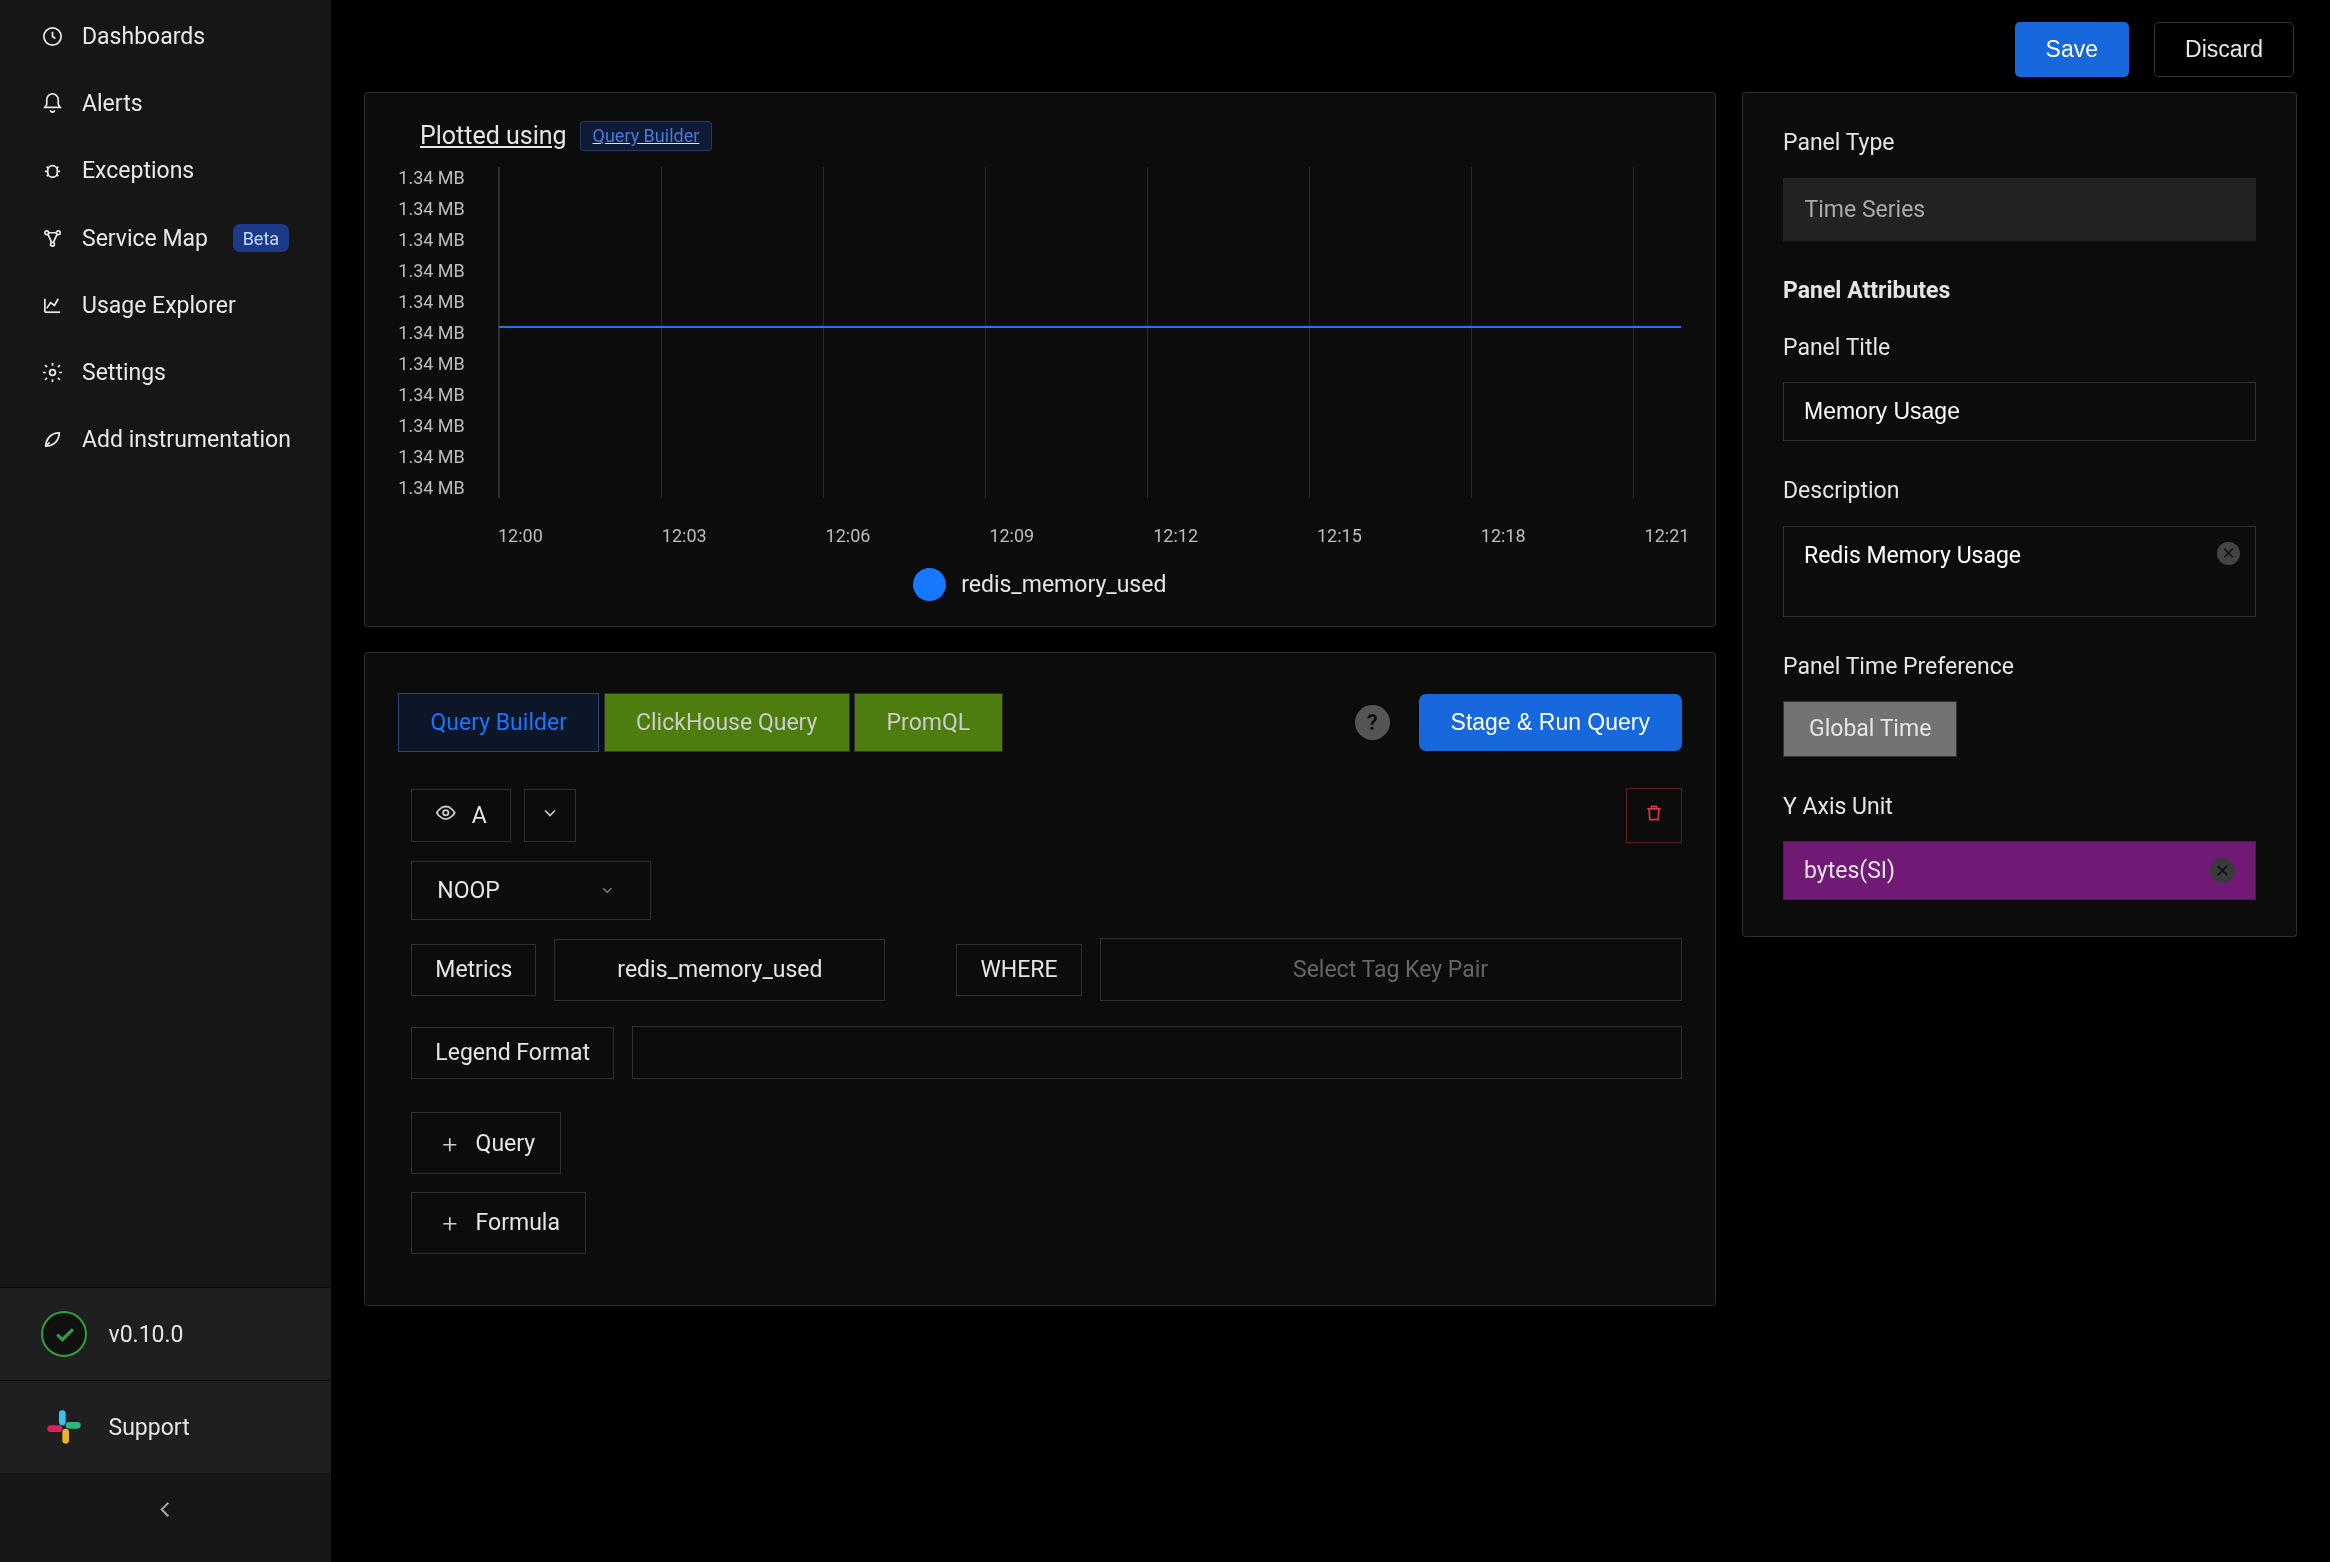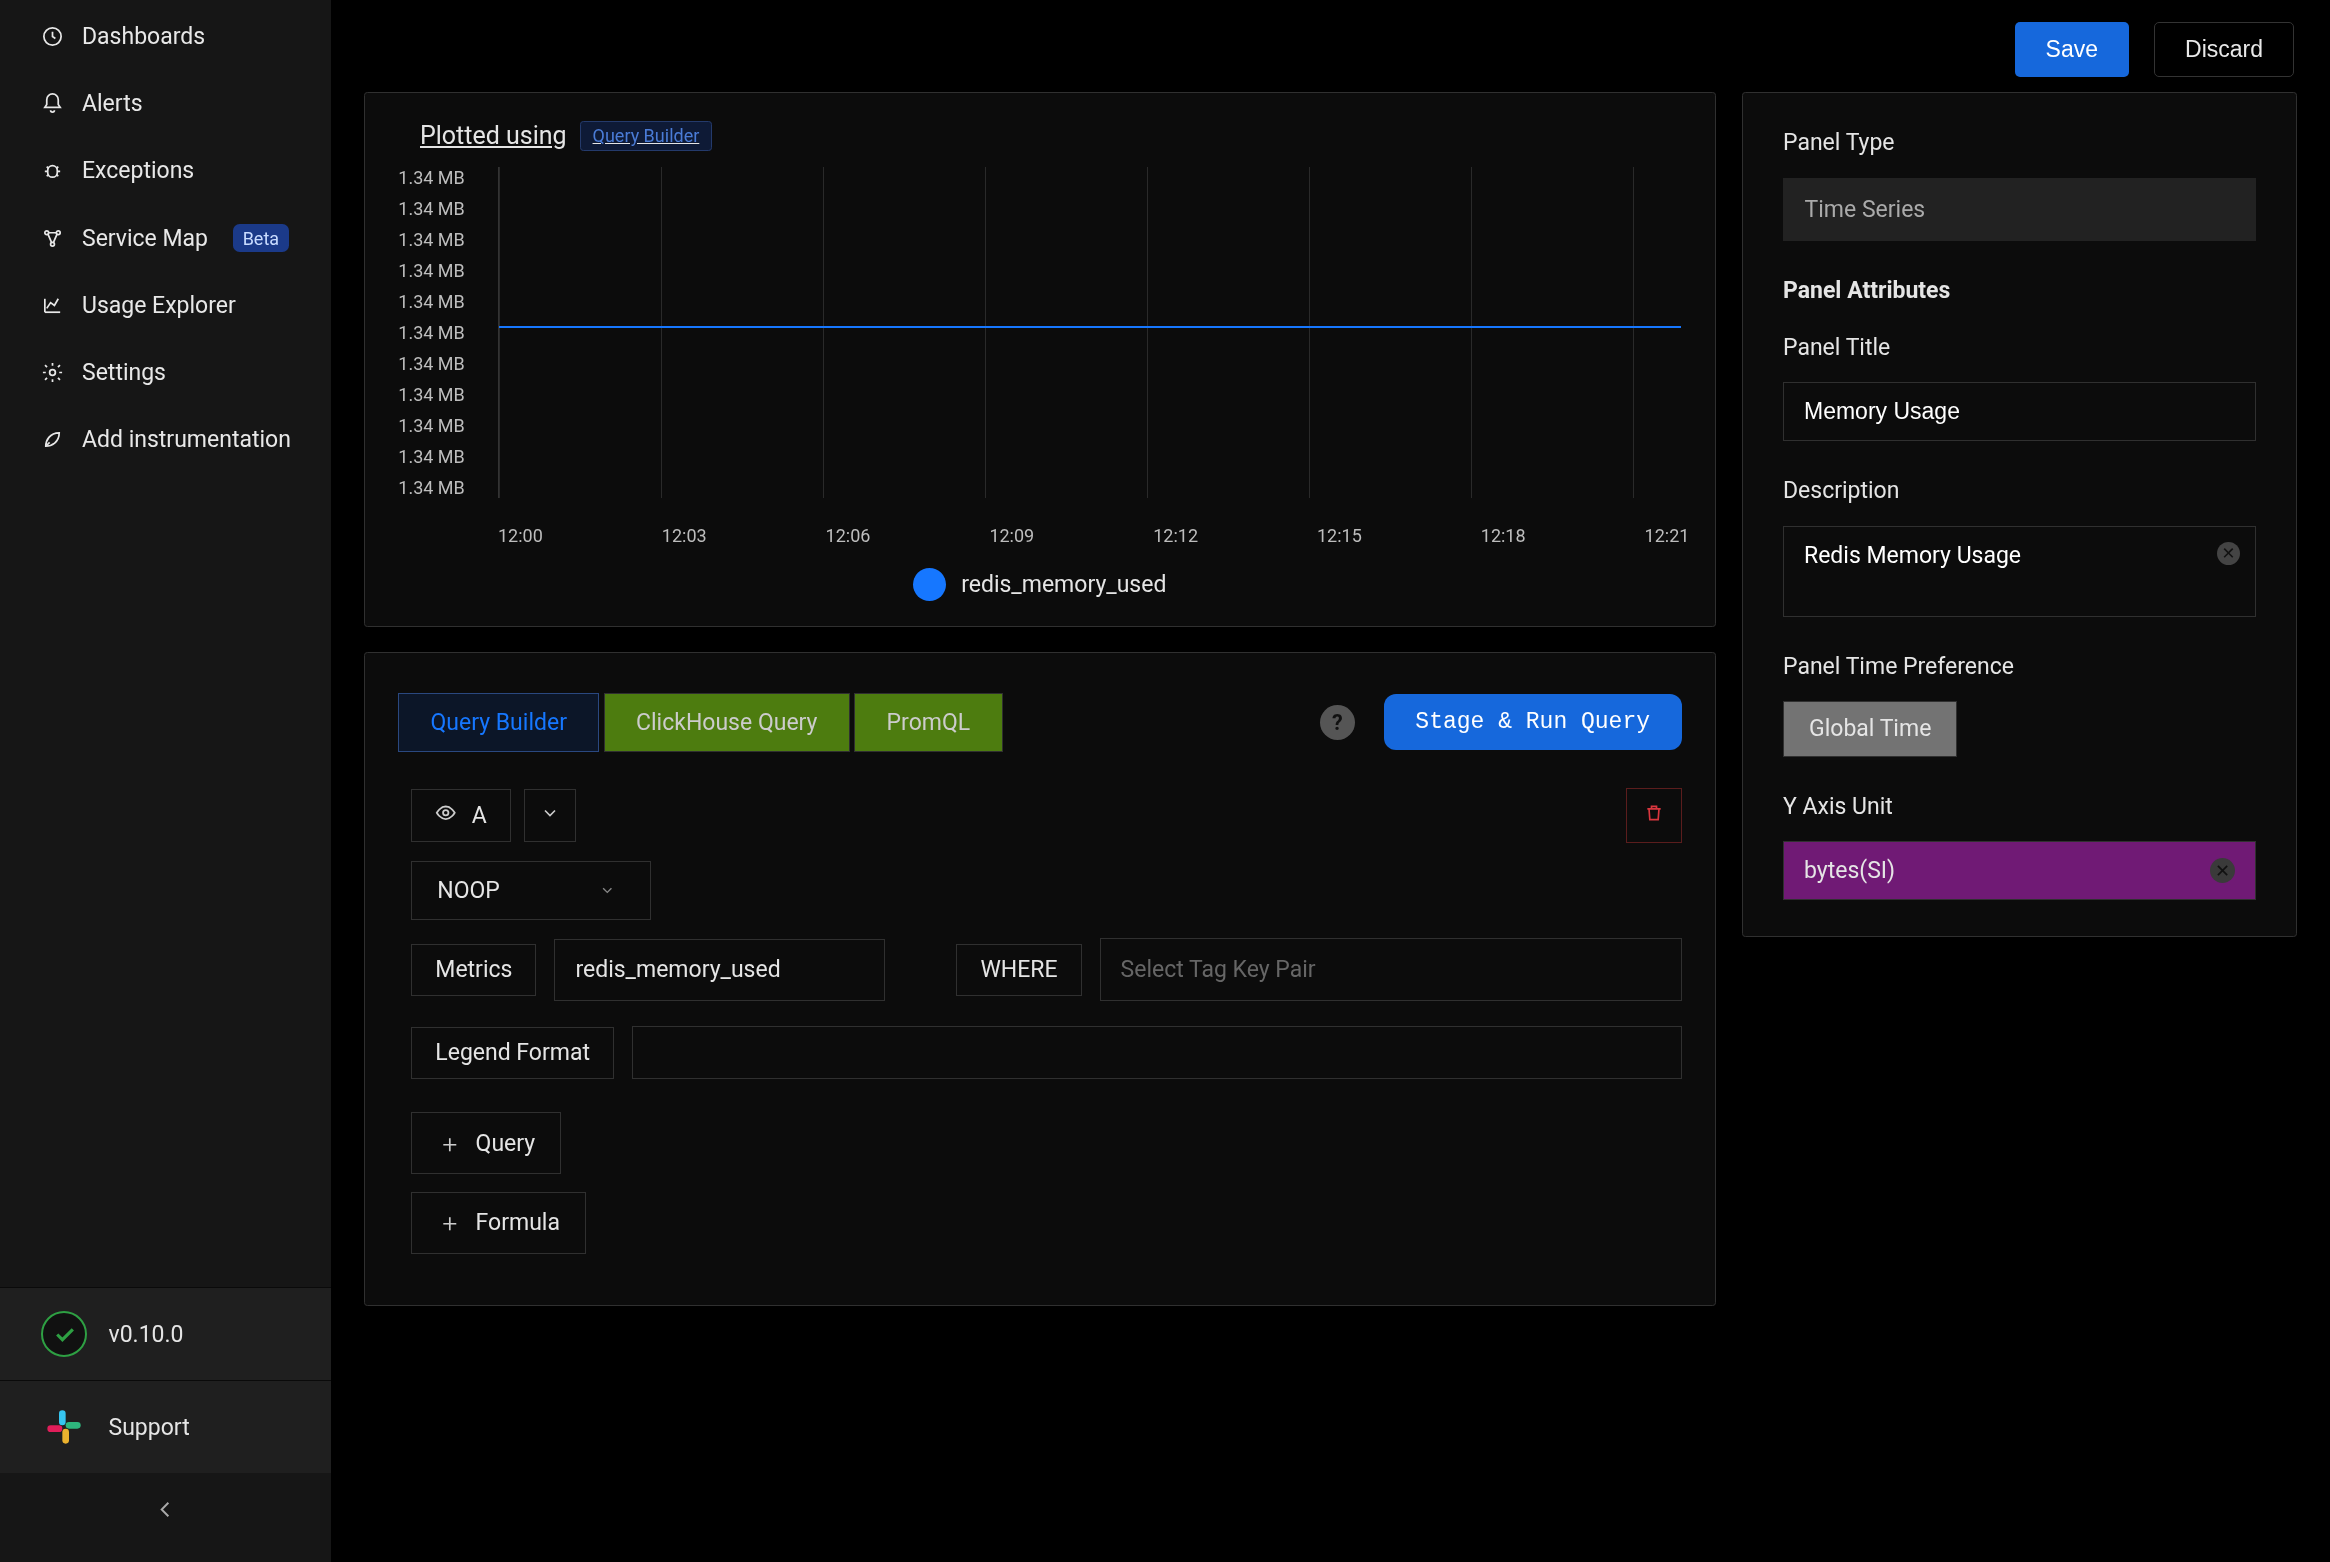--- a/index.html
+++ b/index.html
@@ -92,37 +92,37 @@
 .legend{ display:flex; align-items:center; justify-content:center; gap:15px; padding-top:21.5px;}
 .legend-dot{ width:33px;height:33px;border-radius:50%; background:#1677ff;}
 .builder-card{ padding:40px 33px 33px; }
 .tabs-row{ display:flex; align-items:center; gap:4.1px; margin-bottom:36px;}
 .tab{
   padding:15px 31.5px; border:0.8px solid #303030; background:#4d7c0f; color:#ccc; cursor:pointer; font-size:23px;
 }
 .tab.active{ color:#1677ff; border-color:#2a4880; background:#0c1628;}
 .tabs-row .spacer{ flex:1;}
 .help-circle{ width:35px;height:35px;border-radius:50%; background:#555; color:#111; display:flex; align-items:center; justify-content:center; font-weight:700; font-size:21.5px;}
-.run-btn{ background:#1668dc; color:#fff; padding:15px 31.5px; border-radius:12px; font-size:23px; cursor:pointer; border:none;font-family:Liberation Mono, monospace;}
+.run-btn{ background:#1668dc; color:#fff; padding:15px 31.5px; border-radius:7px; font-size:23px; cursor:pointer; border:none;}
 .query-body{ padding-left:13.3px;}
 .qrow{ display:flex; align-items:center; gap:13.3px; margin-bottom:18px;}
 .qbox{ border:0.8px solid #303030; padding:11.6px 23px; background:#0c0c0c; font-size:23px; color:#e5e5e5;}
 .qbox.eye{ display:flex; align-items:center; gap:15px;}
 .qbox.eye svg{ width:21.5px; height:21.5px; stroke:#ccc; fill:none; stroke-width:2;}
 .qbox.chev{ padding:11.6px 15px;}
 .qbox.chev svg{ width:20px; height:20px; stroke:#ccc; fill:none; stroke-width:2;}
 .delete-box{ margin-left:auto; border:0.8px solid #5b1d1d; padding:13.3px 16.6px;}
 .delete-box svg{ width:20px; height:20px; stroke:#d9363e; fill:none; stroke-width:2;}
 .select-like{ border:0.8px solid #303030; padding:15px 25px; display:flex; align-items:center; gap:99px; min-width:240px;}
 .select-like svg{ width:16.6px; height:16.6px; stroke:#888; fill:none; stroke-width:2;}
 .field{ border:0.8px solid #303030; background:#0c0c0c; padding:16.6px 20px; min-width:331px; color:#e5e5e5; font-size:23px;}
 .field.wide{ flex:1;}
 .field.placeholder{ color:#666;}
 .field-empty{ border:0.8px solid #303030; height:53px; }
-.section-row{ display:flex; gap:18px; margin-bottom:20px; align-items:center; margin-left:0;}
+.section-row{ display:flex; gap:18px; margin-bottom:20px; align-items:center; margin-left:0;text-align:center;}
 .section-row.indent{ margin-left:512px;}
 .section-row.fullrow{ margin-left:0; margin-top:25px; margin-bottom:33px;}
 .plus-btn{ display:flex; align-items:center; gap:13.3px; border:0.8px solid #303030; padding:13.3px 25px; cursor:pointer;}
 .plus{ font-size:25px; color:#ccc;}
 .right-panel{ width:555px; }
 .right-card{ padding:36px 40px;}
 .rp-label{ font-size:23px; color:#e5e5e5; margin-bottom:21.5px;}
 .rp-static{ background:#222; padding:18px 21.5px; color:#aaa; margin-bottom:36px;}
 .rp-section-title{ font-weight:700; font-size:23px; margin-bottom:30px;}
 .rp-input{ width:100%; background:#0c0c0c; border:0.8px solid #303030; padding:15px 20px; color:#fff; font-size:23px; margin-bottom:36px;}

